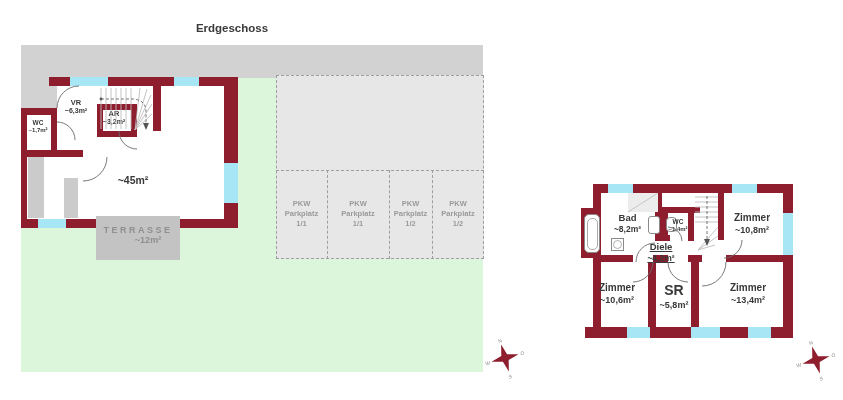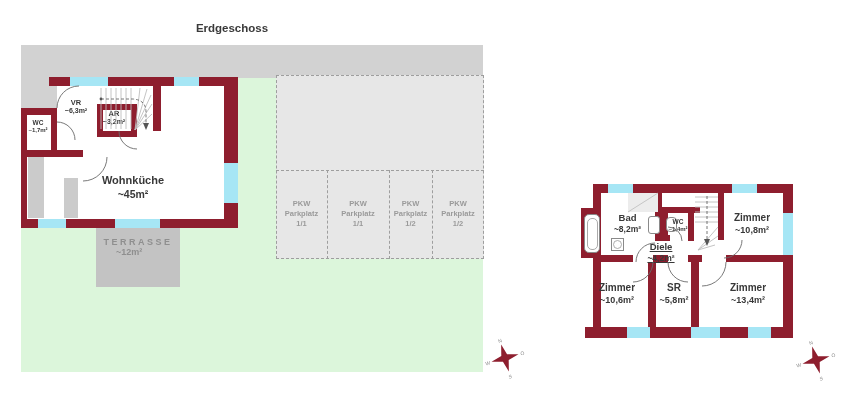--- a/index.html
+++ b/index.html
@@ -82,39 +82,38 @@
   <div class="wall" style="left:97px;top:131px;width:40px;height:6px;"></div>
   <div class="wall" style="left:224px;top:77px;width:14px;height:151px;"></div>
   <div class="wall" style="left:21px;top:219px;width:217px;height:9px;"></div>
 
   <div class="win" style="left:70px;top:77px;width:38px;height:9px;"></div>
   <div class="win" style="left:174px;top:77px;width:25px;height:9px;"></div>
   <div class="win" style="left:224px;top:163px;width:14px;height:40px;"></div>
   <div class="win" style="left:38px;top:219px;width:28px;height:9px;"></div>
   <div class="win" style="left:115px;top:219px;width:45px;height:9px;"></div>
 
-  <div class="abs" style="left:96px;top:228px;width:84px;height:59px;background:var(--terrace);">
+  <div class="abs" style="left:96px;top:216px;width:84px;height:44px;background:var(--terrace);">
     <div style="text-align:center;margin-top:9px;color:#8F8F8F;font-weight:bold;font-size:9px;letter-spacing:2.5px;">TERRASSE</div>
-    <div style="text-align:left;color:#8F8F8F;font-weight:bold;font-size:9px;margin-left:20px;">~12m²</div>
+    <div style="text-align:center;color:#8F8F8F;font-weight:bold;font-size:9px;margin-left:20px;">~12m²</div>
   </div>
 
   <div class="lbl" style="left:23px;top:119px;width:30px;font-size:6px;">
     <span class="nm" style="font-size:6.5px;">WC</span>
     <span class="ar">~1,7m²</span>
   </div>
   <div class="lbl" style="left:59px;top:98px;width:34px;font-size:7px;">
     <span class="nm" style="font-size:7.5px;">VR</span>
     <span class="ar">~6,3m²</span>
   </div>
   <div class="lbl" style="left:99px;top:109px;width:30px;font-size:7px;">
     <span class="nm" style="font-size:7.5px;">AR</span>
     <span class="ar">~3,2m²</span>
   </div>
   <div class="lbl" style="left:83px;top:174px;width:100px;font-size:10.5px;">
-    <span class="nm" style="font-size:11px;">Wohnküche</span>
     <span class="ar">~45m²</span>
   </div>
 
 
   <div class="white" style="left:601px;top:193px;width:182px;height:134px;"></div>
 
   <div class="wall" style="left:597px;top:184px;width:196px;height:9px;"></div>
   <div class="wall" style="left:593px;top:184px;width:8px;height:148px;"></div>
   <div class="wall" style="left:581px;top:208px;width:12px;height:50px;"></div>
   <div class="wall" style="left:783px;top:184px;width:10px;height:154px;"></div>
@@ -161,21 +160,21 @@
   </div>
   <div class="lbl" style="left:636px;top:241px;width:50px;font-size:8.5px;text-decoration:underline;">
     <span class="nm" style="font-size:9.5px;">Diele</span>
     <span class="ar">~4,2m²</span>
   </div>
   <div class="lbl" style="left:591px;top:282px;width:52px;font-size:9px;">
     <span class="nm" style="font-size:10px;">Zimmer</span>
     <span class="ar">~10,6m²</span>
   </div>
   <div class="lbl" style="left:656px;top:282px;width:36px;font-size:9px;">
-    <span class="nm" style="font-size:10px;">SR</span>
+    <span class="nm" style="font-size:14px;">SR</span>
     <span class="ar">~5,8m²</span>
   </div>
   <div class="lbl" style="left:716px;top:282px;width:64px;font-size:9px;">
     <span class="nm" style="font-size:10px;">Zimmer</span>
     <span class="ar">~13,4m²</span>
   </div>
 
   <svg width="843" height="400" viewBox="0 0 843 400">
 
     <g stroke="#BDBDBD" stroke-width="0.9">

